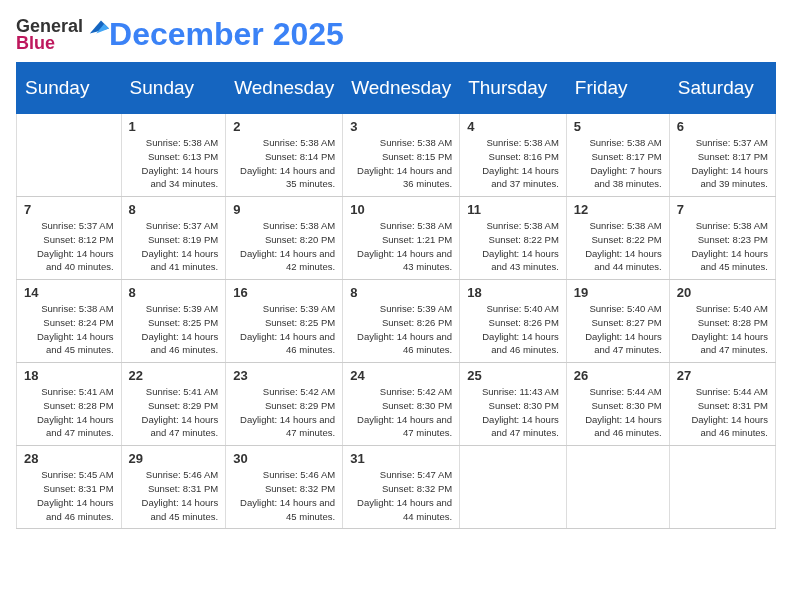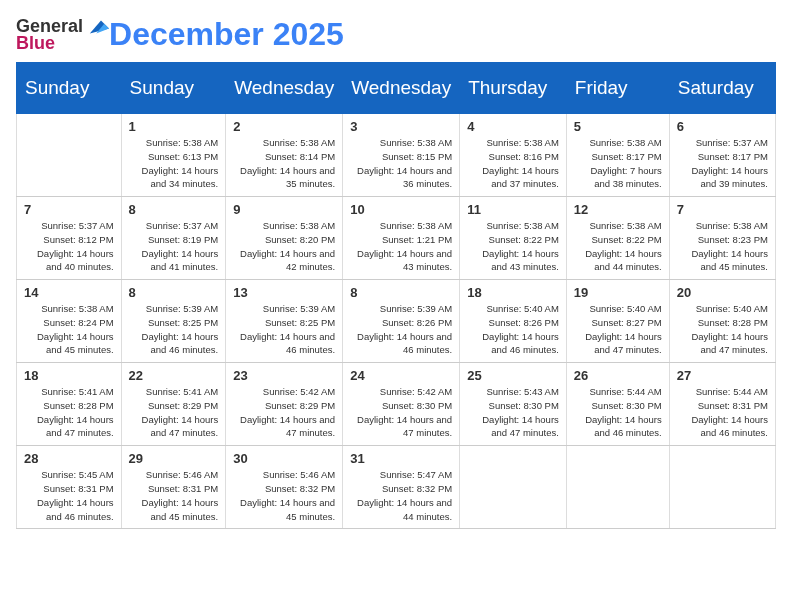--- a/index.html
+++ b/index.html
@@ -240,21 +240,21 @@
       </td>
         <td>
         <span class="day-number">8</span>
         <div class="day-info">
           <span>Sunrise: 5:39 AM</span><br>
           <span>Sunset: 8:25 PM</span><br>
           <span>Daylight: 14 hours and 46 minutes.</span>
         </div>
       </td>
         <td>
-        <span class="day-number">13</span>
+        <span class="day-number">16</span>
         <div class="day-info">
           <span>Sunrise: 5:39 AM</span><br>
           <span>Sunset: 8:25 PM</span><br>
           <span>Daylight: 14 hours and 46 minutes.</span>
         </div>
       </td>
         <td>
         <span class="day-number">8</span>
         <div class="day-info">
           <span>Sunrise: 5:39 AM</span><br>
@@ -316,21 +316,21 @@
         <span class="day-number">24</span>
         <div class="day-info">
           <span>Sunrise: 5:42 AM</span><br>
           <span>Sunset: 8:30 PM</span><br>
           <span>Daylight: 14 hours and 47 minutes.</span>
         </div>
       </td>
         <td>
         <span class="day-number">25</span>
         <div class="day-info">
-          <span>Sunrise: 5:43 AM</span><br>
+          <span>Sunrise: 11:43 AM</span><br>
           <span>Sunset: 8:30 PM</span><br>
           <span>Daylight: 14 hours and 47 minutes.</span>
         </div>
       </td>
         <td>
         <span class="day-number">26</span>
         <div class="day-info">
           <span>Sunrise: 5:44 AM</span><br>
           <span>Sunset: 8:30 PM</span><br>
           <span>Daylight: 14 hours and 46 minutes.</span>

